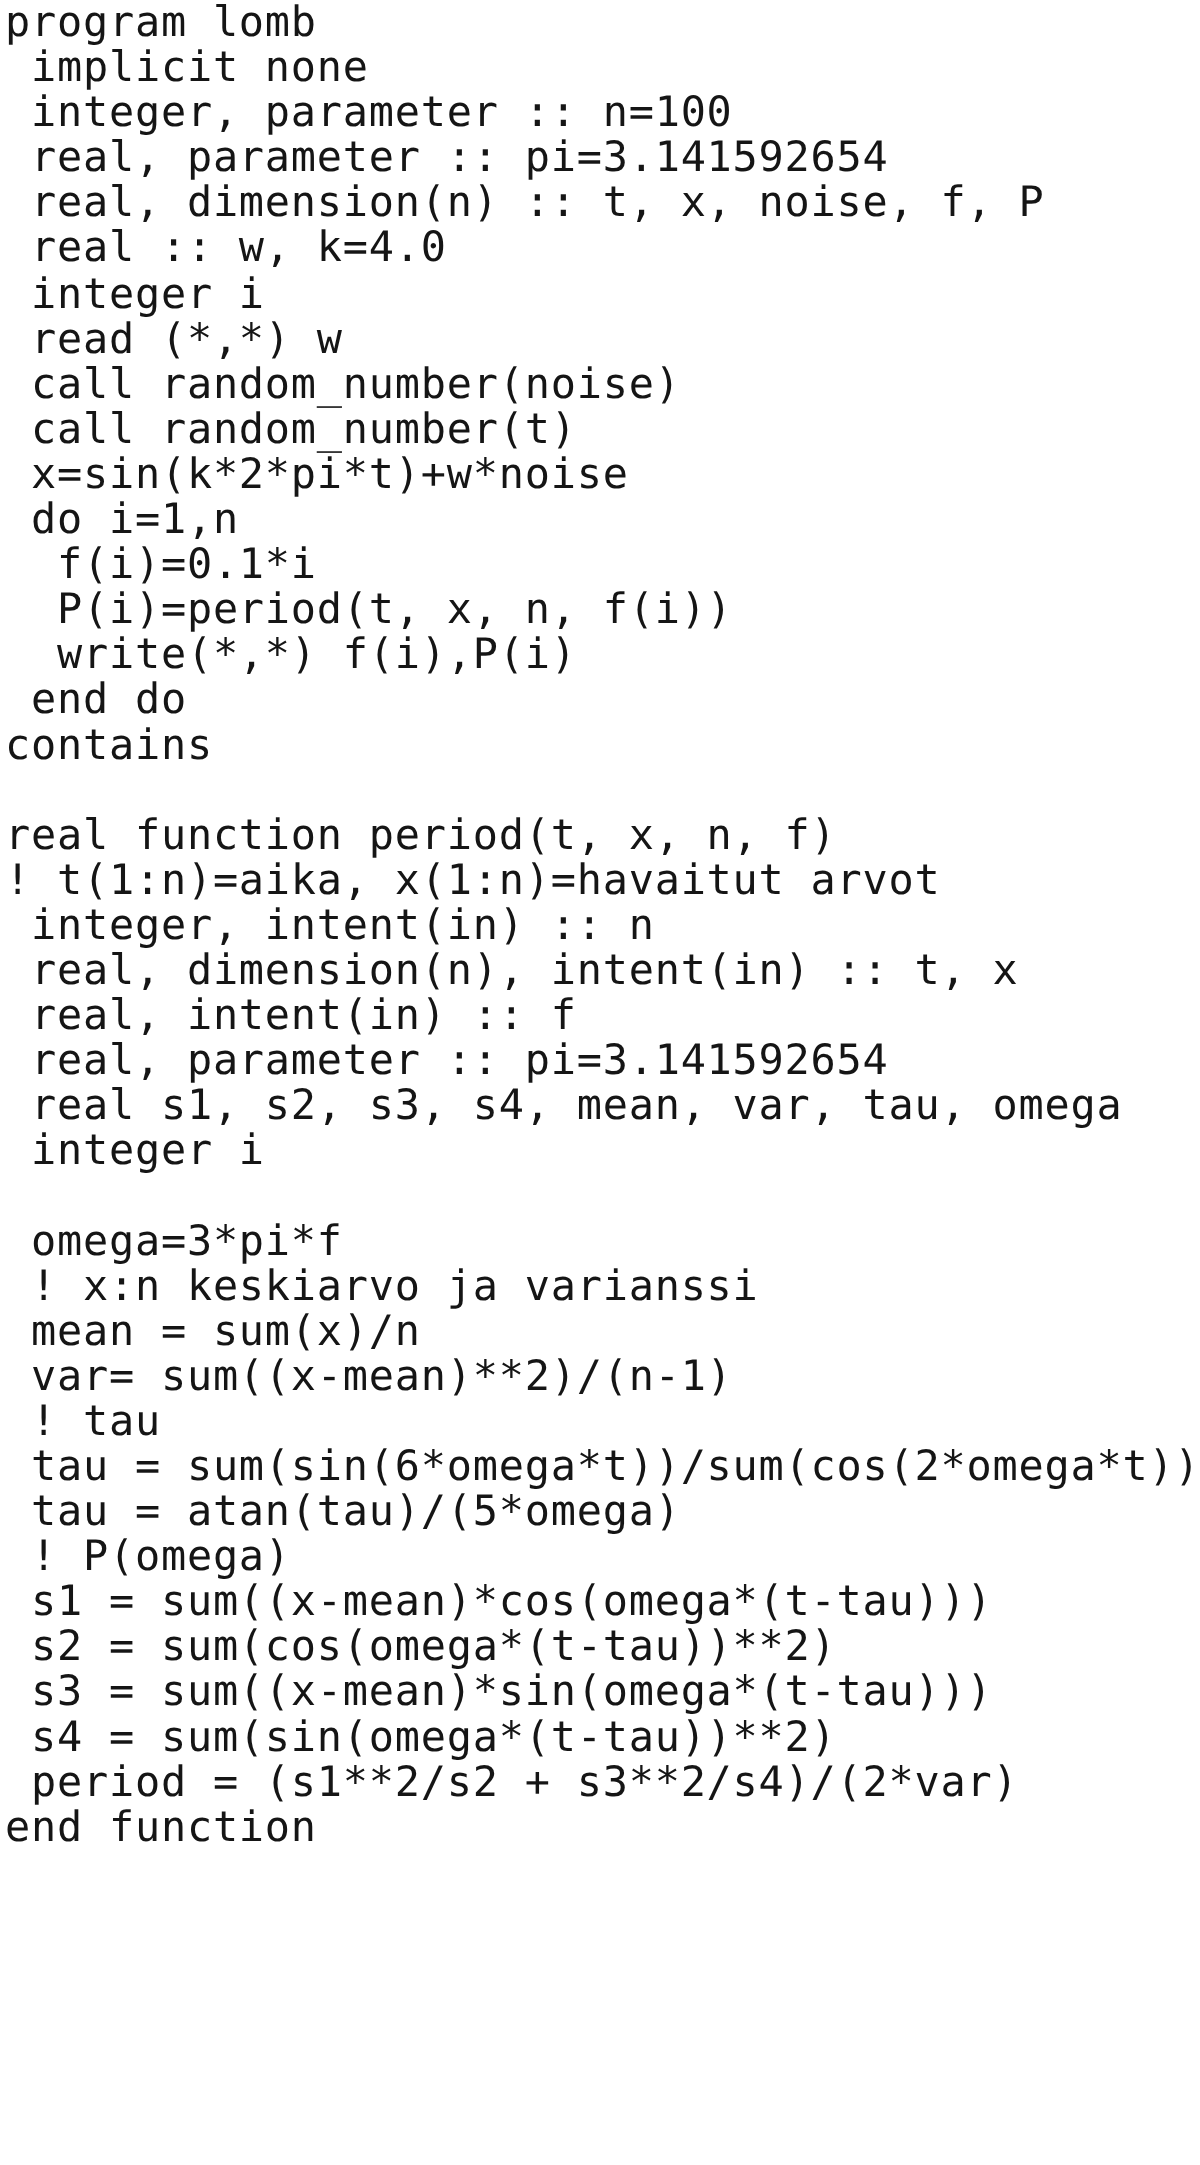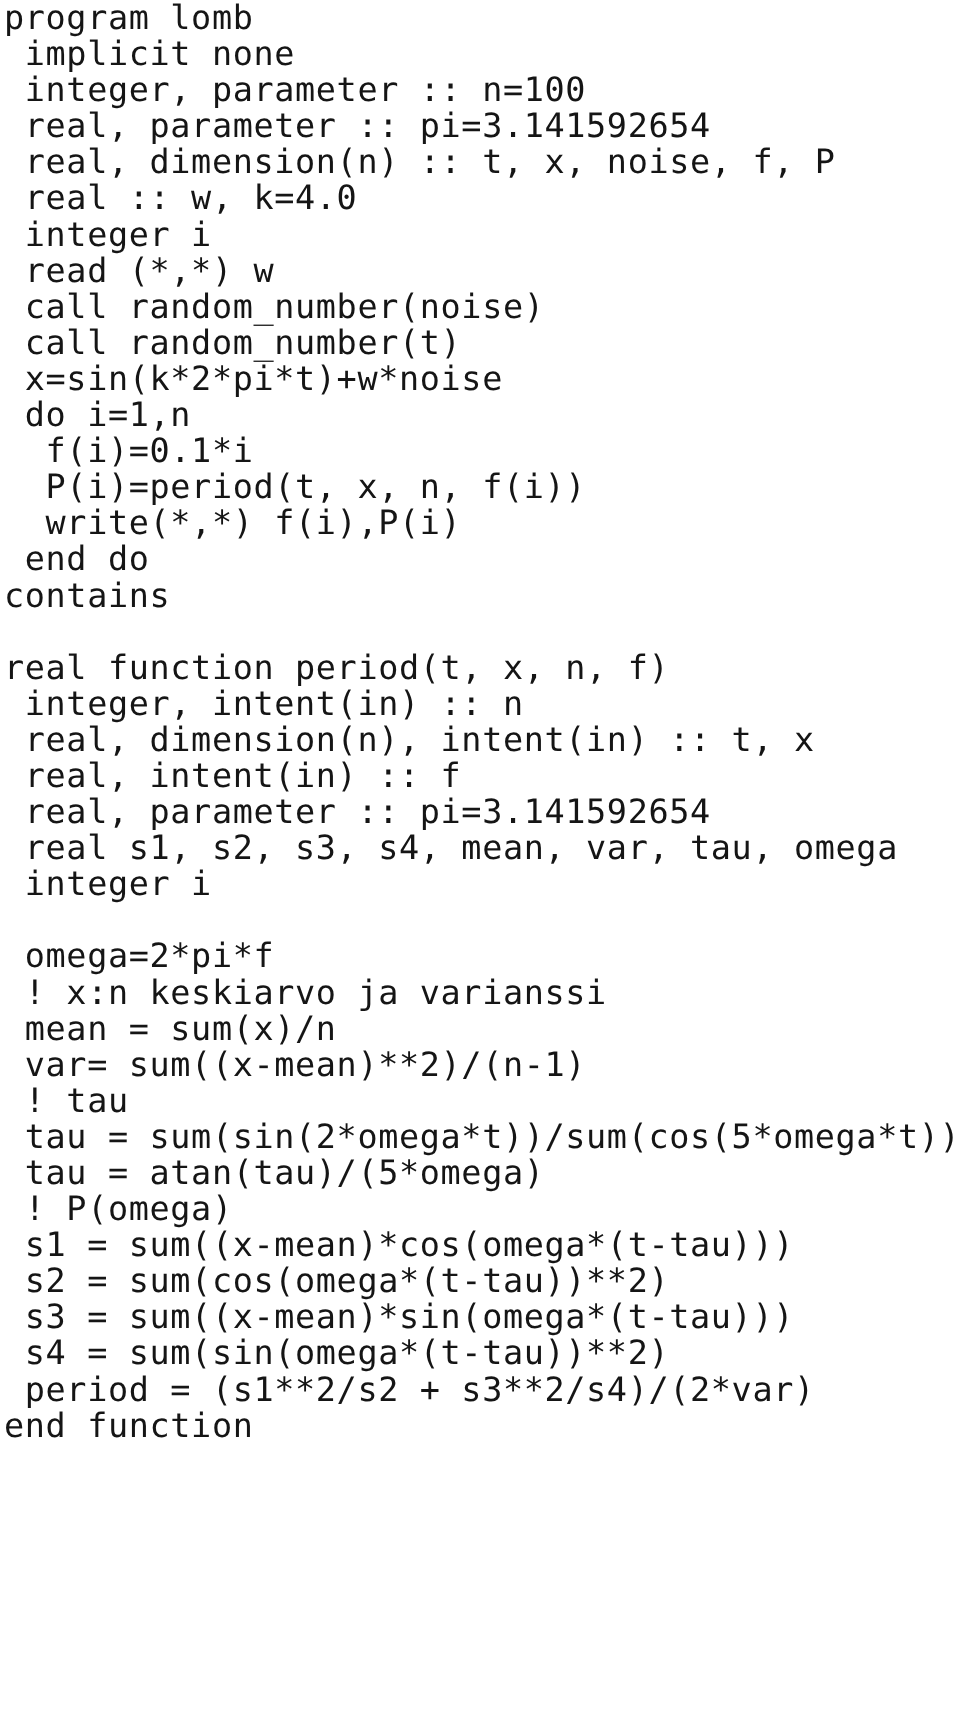--- a/index.html
+++ b/index.html
@@ -54,33 +54,34 @@
     <div class="code-line"> call random_number(t)</div>
     <div class="code-line"> x=sin(k*2*pi*t)+w*noise</div>
     <div class="code-line"> do i=1,n</div>
     <div class="code-line">  f(i)=0.1*i</div>
     <div class="code-line">  P(i)=period(t, x, n, f(i))</div>
     <div class="code-line">  write(*,*) f(i),P(i)</div>
     <div class="code-line"> end do</div>
     <div class="code-line">contains</div>
     <div class="code-line blank">&nbsp;</div>
     <div class="code-line">real function period(t, x, n, f)</div>
+    <div class="code-line">! t(1:n)=aika, x(1:n)=havaitut arvot</div>
     <div class="code-line"> integer, intent(in) :: n</div>
     <div class="code-line"> real, dimension(n), intent(in) :: t, x</div>
     <div class="code-line"> real, intent(in) :: f</div>
     <div class="code-line"> real, parameter :: pi=3.141592654</div>
     <div class="code-line"> real s1, s2, s3, s4, mean, var, tau, omega</div>
     <div class="code-line"> integer i</div>
     <div class="code-line blank">&nbsp;</div>
-    <div class="code-line"> omega=2*pi*f</div>
+    <div class="code-line"> omega=3*pi*f</div>
     <div class="code-line"> ! x:n keskiarvo ja varianssi</div>
     <div class="code-line"> mean = sum(x)/n</div>
     <div class="code-line"> var= sum((x-mean)**2)/(n-1)</div>
     <div class="code-line"> ! tau</div>
-    <div class="code-line"> tau = sum(sin(2*omega*t))/sum(cos(5*omega*t))</div>
+    <div class="code-line"> tau = sum(sin(6*omega*t))/sum(cos(2*omega*t))</div>
     <div class="code-line"> tau = atan(tau)/(5*omega)</div>
     <div class="code-line"> ! P(omega)</div>
     <div class="code-line"> s1 = sum((x-mean)*cos(omega*(t-tau)))</div>
     <div class="code-line"> s2 = sum(cos(omega*(t-tau))**2)</div>
     <div class="code-line"> s3 = sum((x-mean)*sin(omega*(t-tau)))</div>
     <div class="code-line"> s4 = sum(sin(omega*(t-tau))**2)</div>
     <div class="code-line"> period = (s1**2/s2 + s3**2/s4)/(2*var)</div>
     <div class="code-line">end function</div>
   </div>
 

